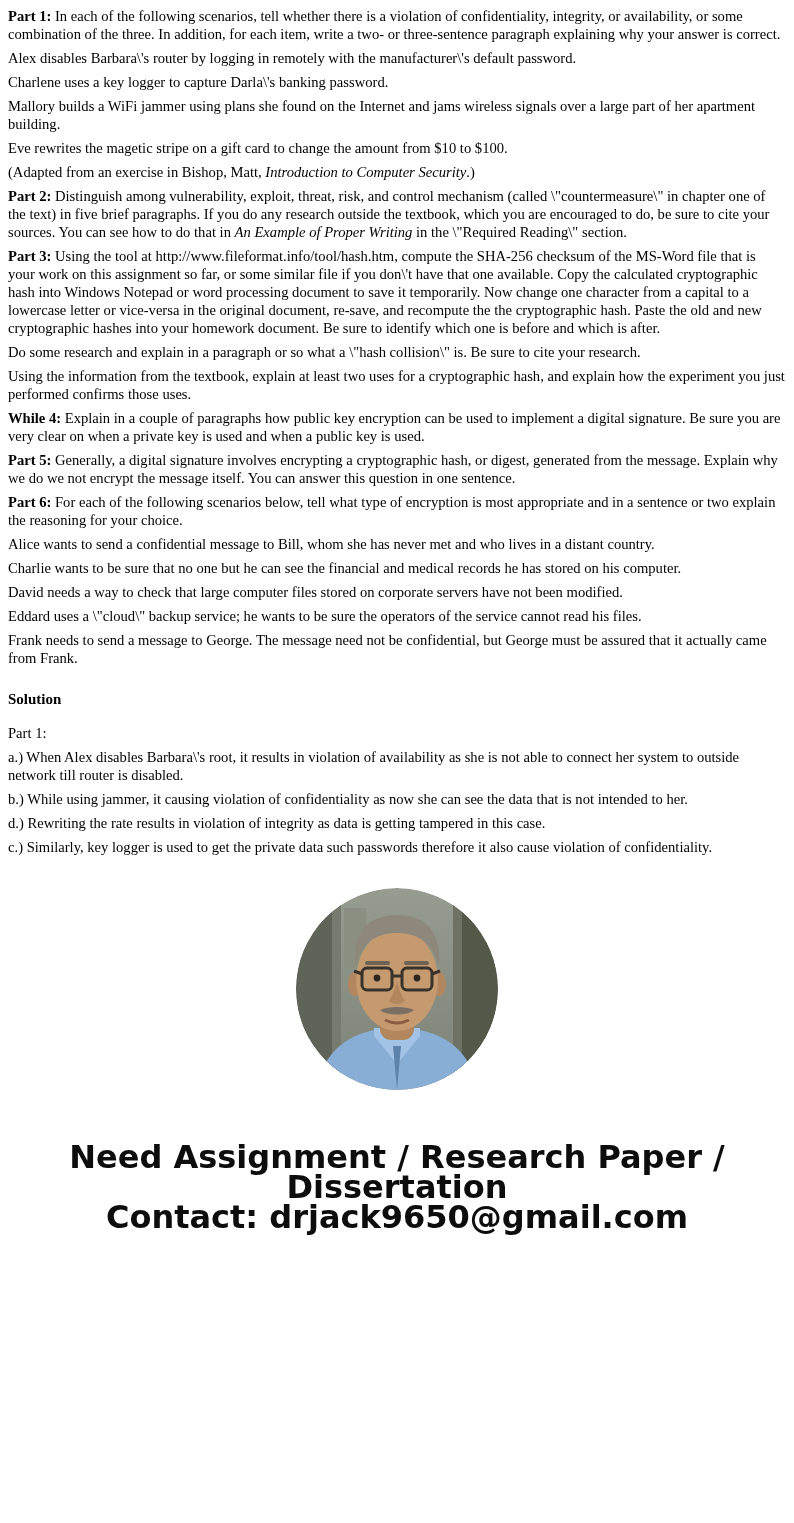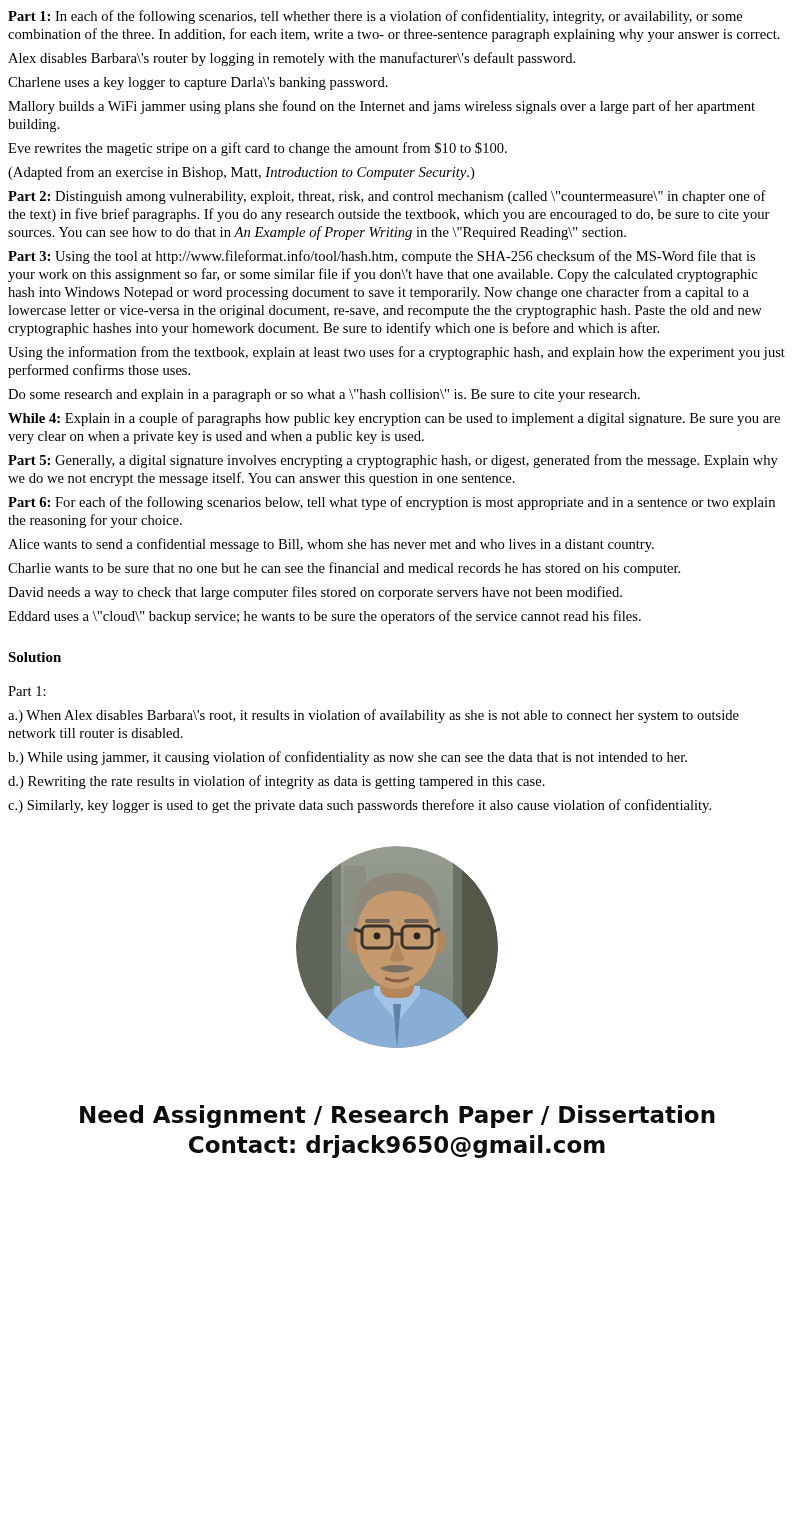--- a/index.html
+++ b/index.html
@@ -39,21 +39,21 @@
     width: 202px;
     height: 202px;
     border-radius: 50%;
     overflow: hidden;
   }
   .footer {
     margin-top: 52px;
     text-align: center;
     font-family: "DejaVu Sans", sans-serif;
     font-weight: 700;
-    font-size: 23px;
+    font-size: 32px;
     line-height: 30px;
     color: #0d0d0d;
     padding-bottom: 30px;
   }
 </style>
 </head>
 <body>
 
 <div class="doc">
 
@@ -66,38 +66,39 @@
   <p class="para">Mallory builds a WiFi jammer using plans she found on the Internet and jams wireless signals over a large part of her apartment building.</p>
 
   <p class="para">Eve rewrites the magetic stripe on a gift card to change the amount from $10 to $100.</p>
 
   <p class="para"><span>(Adapted from an exercise in Bishop, Matt, </span><i>Introduction to Computer Security</i><span>.)</span></p>
 
   <p class="para"><b class="lead">Part 2:</b><span> Distinguish among vulnerability, exploit, threat, risk, and control mechanism (called \"countermeasure\" in chapter one of the text) in five brief paragraphs. If you do any research outside the textbook, which you are encouraged to do, be sure to cite your sources. You can see how to do that in </span><i>An Example of Proper Writing</i><span> in the \"Required Reading\" section.</span></p>
 
   <p class="para"><b class="lead">Part 3:</b><span> Using the tool at http://www.fileformat.info/tool/hash.htm, compute the SHA-256 checksum of the MS-Word file that is your work on this assignment so far, or some similar file if you don\'t have that one available. Copy the calculated cryptographic hash into Windows Notepad or word processing document to save it temporarily. Now change one character from a capital to a lowercase letter or vice-versa in the original document, re-save, and recompute the the cryptographic hash. Paste the old and new cryptographic hashes into your homework document. Be sure to identify which one is before and which is after.</span></p>
 
+  <p class="para">Do some research and explain in a paragraph or so what a \"hash collision\" is. Be sure to cite your research.</p>
+
   <p class="para">Using the information from the textbook, explain at least two uses for a cryptographic hash, and explain how the experiment you just performed confirms those uses.</p>
-
-  <p class="para">Do some research and explain in a paragraph or so what a \"hash collision\" is. Be sure to cite your research.</p>
 
   <p class="para"><b class="lead">While 4:</b><span> Explain in a couple of paragraphs how public key encryption can be used to implement a digital signature. Be sure you are very clear on when a private key is used and when a public key is used.</span></p>
 
   <p class="para"><b class="lead">Part 5:</b><span> Generally, a digital signature involves encrypting a cryptographic hash, or digest, generated from the message. Explain why we do we not encrypt the message itself. You can answer this question in one sentence.</span></p>
 
   <p class="para"><b class="lead">Part 6:</b><span> For each of the following scenarios below, tell what type of encryption is most appropriate and in a sentence or two explain the reasoning for your choice.</span></p>
 
   <p class="para">Alice wants to send a confidential message to Bill, whom she has never met and who lives in a distant country.</p>
 
   <p class="para">Charlie wants to be sure that no one but he can see the financial and medical records he has stored on his computer.</p>
 
   <p class="para">David needs a way to check that large computer files stored on corporate servers have not been modified.</p>
 
   <p class="para">Eddard uses a \"cloud\" backup service; he wants to be sure the operators of the service cannot read his files.</p>
 
+  <p class="para">Frank needs to send a message to George. The message need not be confidential, but George must be assured that it actually came from Frank.</p>
 
   <h2 class="solution-heading">Solution</h2>
 
   <p class="para">Part 1:</p>
 
   <p class="para">a.) When Alex disables Barbara\'s root, it results in violation of availability as she is not able to connect her system to outside network till router is disabled.</p>
 
   <p class="para">b.) While using jammer, it causing violation of confidentiality as now she can see the data that is not intended to her.</p>
 
   <p class="para">d.) Rewriting the rate results in violation of integrity as data is getting tampered in this case.</p>

